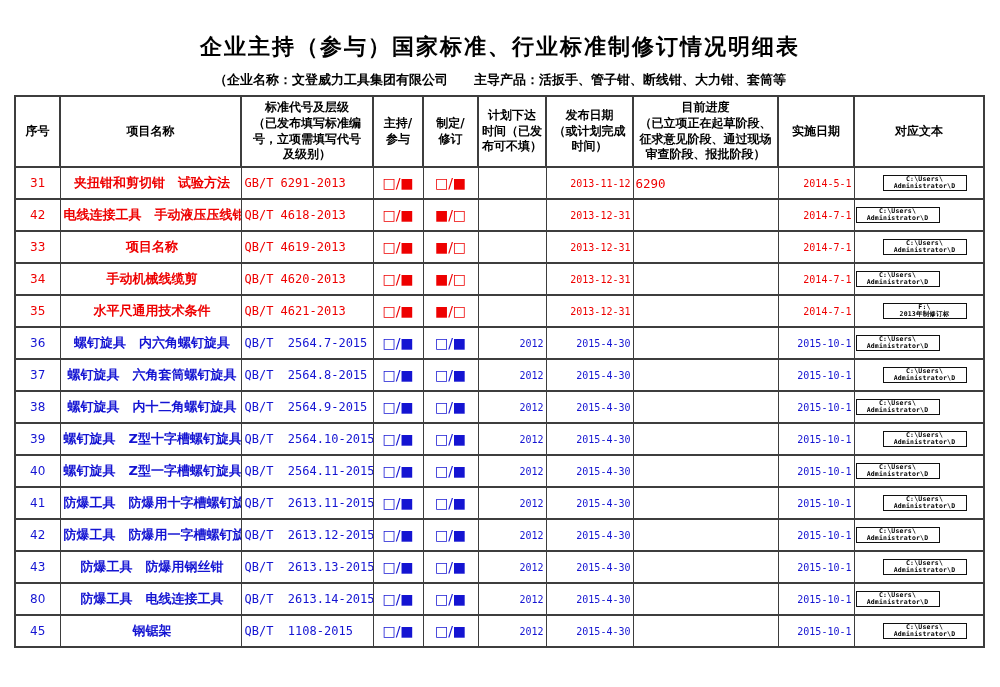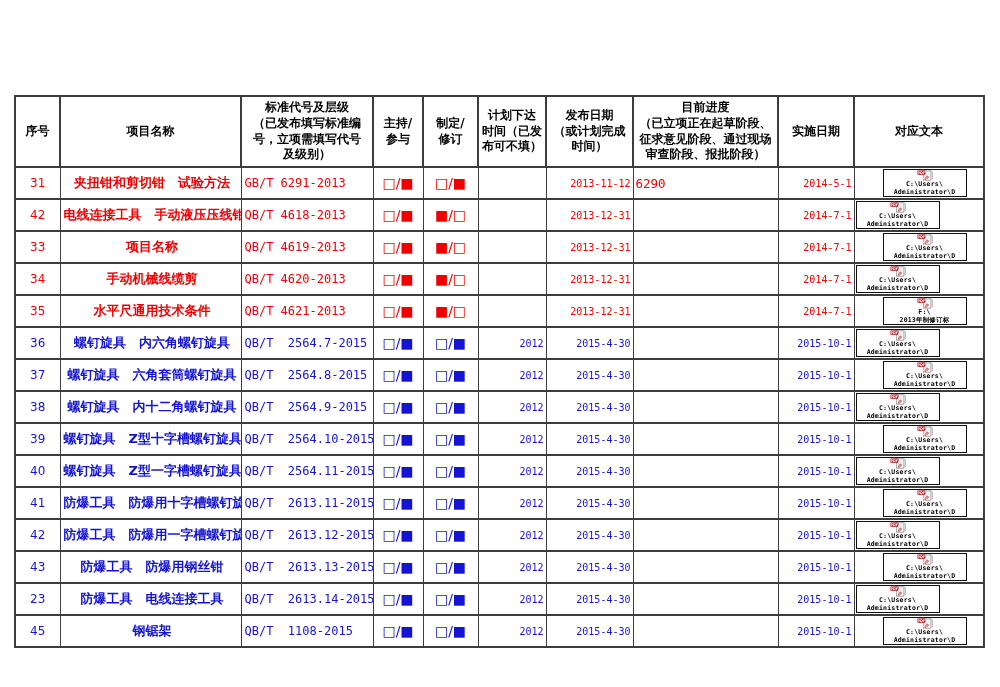--- a/index.html
+++ b/index.html
@@ -42,37 +42,39 @@
   .c-seq  { text-align: center; font-size: 12px; }
   .c-name { text-align: center; padding-left: 3px !important; font-size: 13px; font-weight: 600; white-space: pre; }
   .c-code { text-align: left; padding-left: 3px !important; font-size: 12px; font-family: "DejaVu Sans Mono", "Liberation Mono", monospace; white-space: pre; }
   .c-mark { text-align: center; font-size: 14px; }
   .c-plan, .c-pub, .c-impl { text-align: right; padding-right: 2px !important; font-size: 10px; font-family: "DejaVu Sans Mono", "Liberation Mono", monospace; }
   .c-prog { text-align: left; padding-left: 2px !important; font-size: 12.5px; font-family: "DejaVu Sans Mono", "Liberation Mono", monospace; }
   .c-doc  { padding: 0 !important; }
 
   .pdfbox {
     box-sizing: border-box;
-    width: 84px; height: 28px;
+    width: 84px; height: 16px;
     border: 1.5px solid #101010; background: #fff;
     display: flex; flex-direction: column;
     align-items: center; justify-content: center;
   }
   .pdfbox.left  { margin-left: 1px; }
   .pdfbox.right { margin-left: 28px; }
   .pdftxt {
     font-family: "DejaVu Sans Mono", "Liberation Mono", monospace;
     font-size: 6.5px; font-weight: bold; line-height: 1.15;
     color: #000; white-space: pre; letter-spacing: 0.2px;
   }
 </style>
 </head>
 <body>
 
 <div class="page">
+  <div class="title">企业主持（参与）国家标准、行业标准制修订情况明细表</div>
+  <div class="subtitle">（企业名称：文登威力工具集团有限公司　　主导产品：活扳手、管子钳、断线钳、大力钳、套筒等</div>
   <table class="std">
     <colgroup id="cols">
         <col style="width: 45px;">
         <col style="width: 181px;">
         <col style="width: 132px;">
         <col style="width: 50px;">
         <col style="width: 55px;">
         <col style="width: 68px;">
         <col style="width: 87px;">
         <col style="width: 145px;">
@@ -412,21 +414,21 @@
                 <rect x="1" y="0.5" width="9.5" height="5" rx="0.8" fill="#c01010"></rect>
                 <text x="5.7" y="4.5" font-size="4" fill="#ffffff" text-anchor="middle" font-weight="bold" font-family="DejaVu Sans, sans-serif">PDF</text>
                 <path d="M10.5 9.8 q2.2 -4.4 3.6 -1.4 q-2 2.6 -4.4 2.4" fill="none" stroke="#c42020" stroke-width="1"></path>
               </svg>
               <div class="pdftxt">C:\Users\</div>
               <div class="pdftxt">Administrator\D</div>
             </div>
           </td>
         </tr>
         <tr style="color: rgb(20, 20, 210);">
-          <td class="c-seq">23</td>
+          <td class="c-seq">80</td>
           <td class="c-name">防爆工具　电线连接工具</td>
           <td class="c-code">QB/T  2613.14-2015</td>
           <td class="c-mark">□/■</td>
           <td class="c-mark">□/■</td>
           <td class="c-plan">2012</td>
           <td class="c-pub">2015-4-30</td>
           <td class="c-prog"></td>
           <td class="c-impl">2015-10-1</td>
           <td class="c-doc">
             <div class="pdfbox left">

